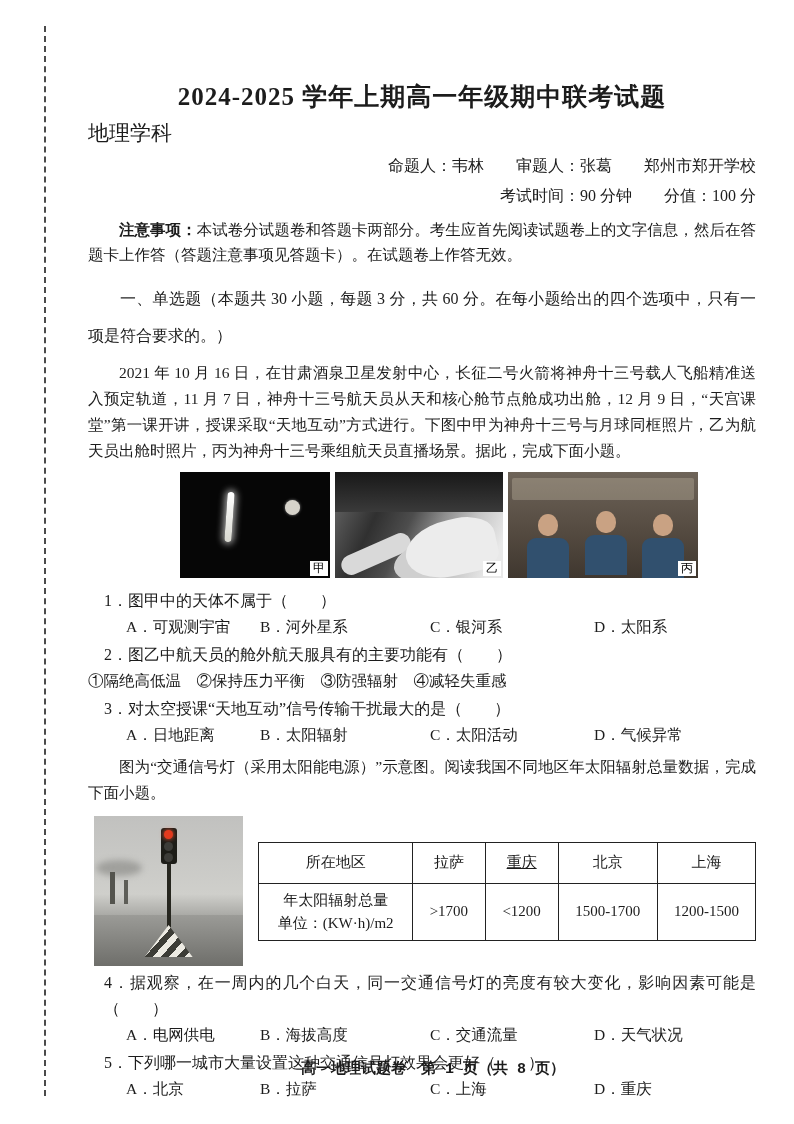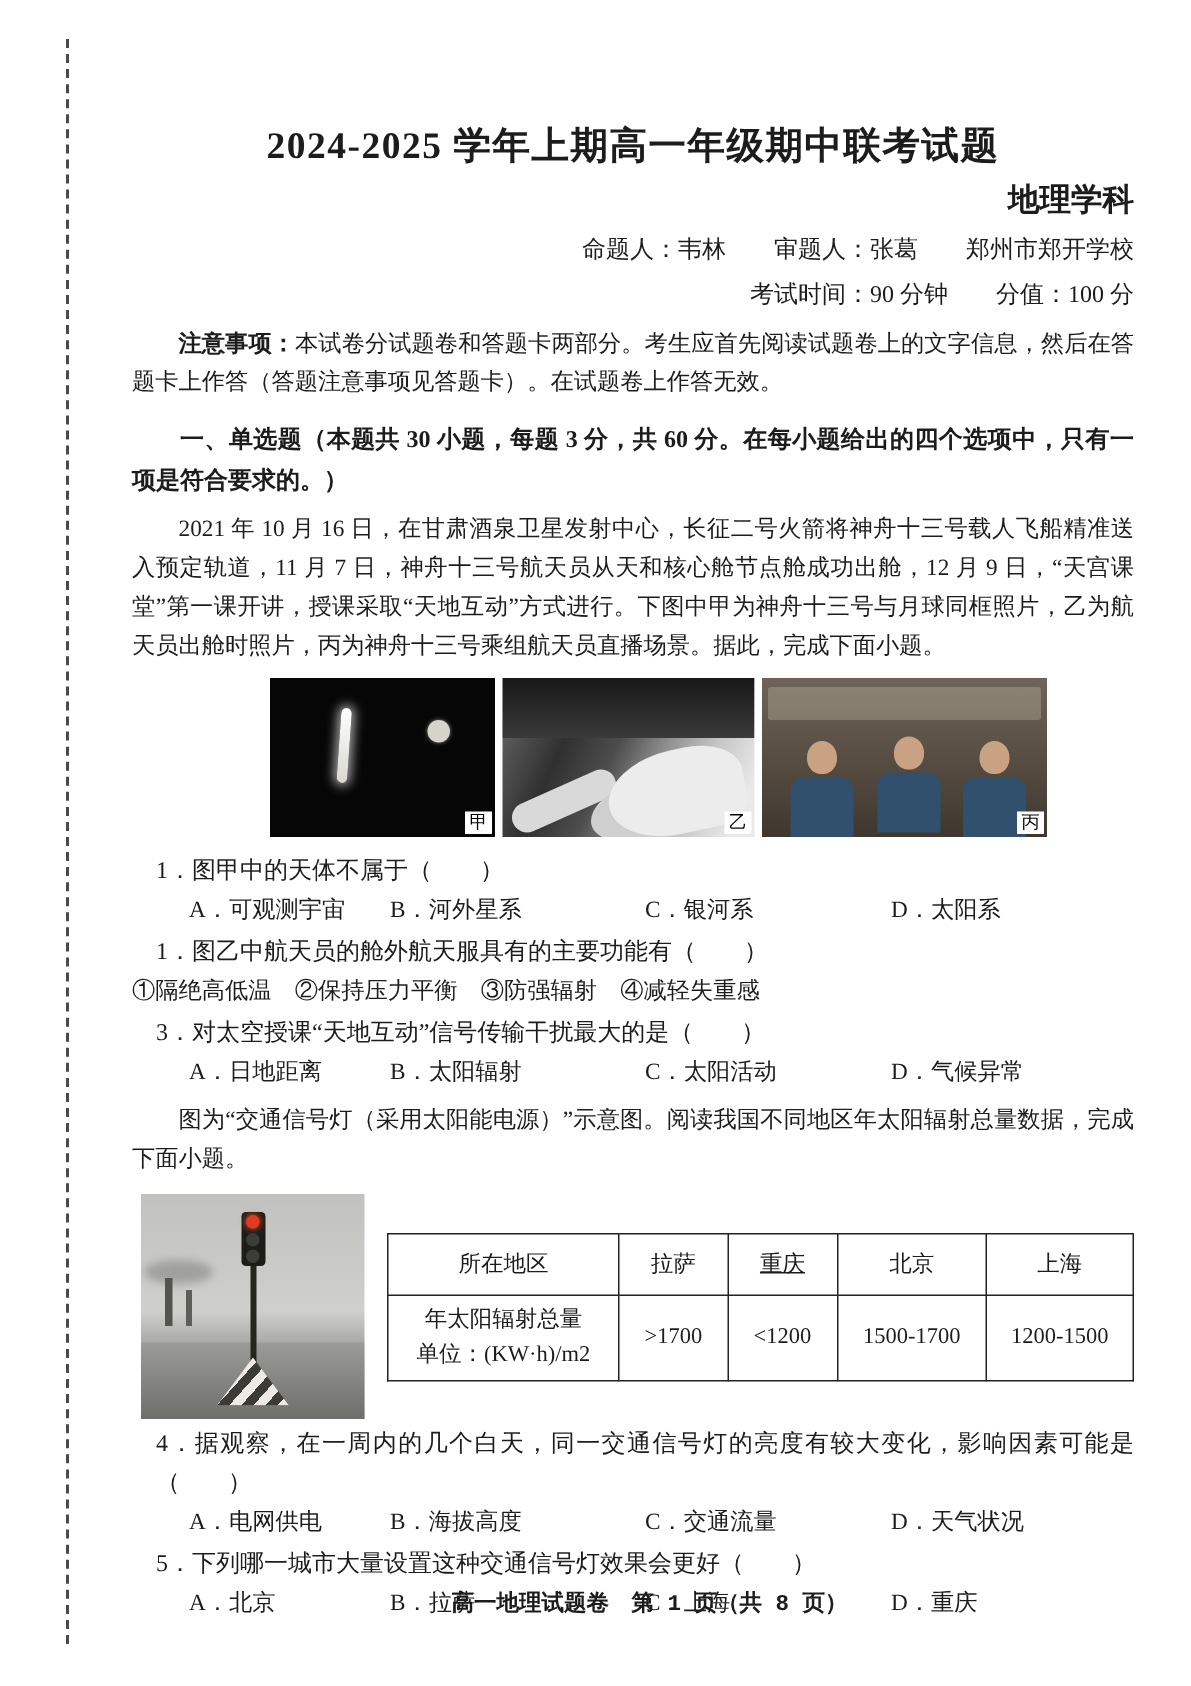--- a/index.html
+++ b/index.html
@@ -21,27 +21,27 @@
     border-left: 2px dashed #4a4a4a;
   }
 
   .content {
     position: absolute;
     left: 88px; top: 0;
     width: 668px;
   }
 
   .title { margin: 80px 0 0 0; text-align: center; font-size: 25px; font-weight: bold; letter-spacing: 1px; }
-  .subtitle { margin: 6px 0 6px 0; text-align: right; font-size: 21px; font-weight: bold; }
+  .subtitle { margin: 6px 0 6px 0; text-align: left; font-size: 21px; font-weight: normal; }
   .meta { margin: 9px 0 0 0; text-align: right; font-size: 16px; }
 
   .notice { margin: 10px 0 0 0; font-size: 15.5px; line-height: 25px; text-indent: 2em; text-align: justify; }
   .notice b { font-weight: bold; }
 
-  .heading { margin: 13px 0 0 0; font-size: 16px; font-weight: bold; line-height: 27px; text-indent: 2em; text-align: justify; }
+  .heading { margin: 13px 0 0 0; font-size: 16px; font-weight: normal; line-height: 37px; text-indent: 2em; text-align: justify; }
 
   .passage { margin: 6px 0 0 0; font-size: 15.5px; line-height: 26px; text-indent: 2em; text-align: justify; }
 
   
   .photo-row { display: flex; gap: 5px; margin: 8px 0 10px 92px; }
   .photo { position: relative; height: 106px; overflow: hidden; }
   .photo-label {
     position: absolute; right: 2px; bottom: 2px;
     background: #fff; color: #000;
     font-size: 12px; line-height: 15px; padding: 0 3px;
@@ -184,21 +184,21 @@
       <p class="stem">1．图甲中的天体不属于（　　）</p>
       <div class="options">
         <span>A．可观测宇宙</span>
         <span>B．河外星系</span>
         <span>C．银河系</span>
         <span>D．太阳系</span>
       </div>
     </div>
 
     <div class="question">
-      <p class="stem">1．图乙中航天员的舱外航天服具有的主要功能有（　　）</p>
+      <p class="stem">2．图乙中航天员的舱外航天服具有的主要功能有（　　）</p>
       <p class="subline">①隔绝高低温　②保持压力平衡　③防强辐射　④减轻失重感</p>
     </div>
 
     <div class="question">
       <p class="stem">3．对太空授课“天地互动”信号传输干扰最大的是（　　）</p>
       <div class="options">
         <span>A．日地距离</span>
         <span>B．太阳辐射</span>
         <span>C．太阳活动</span>
         <span>D．气候异常</span>

